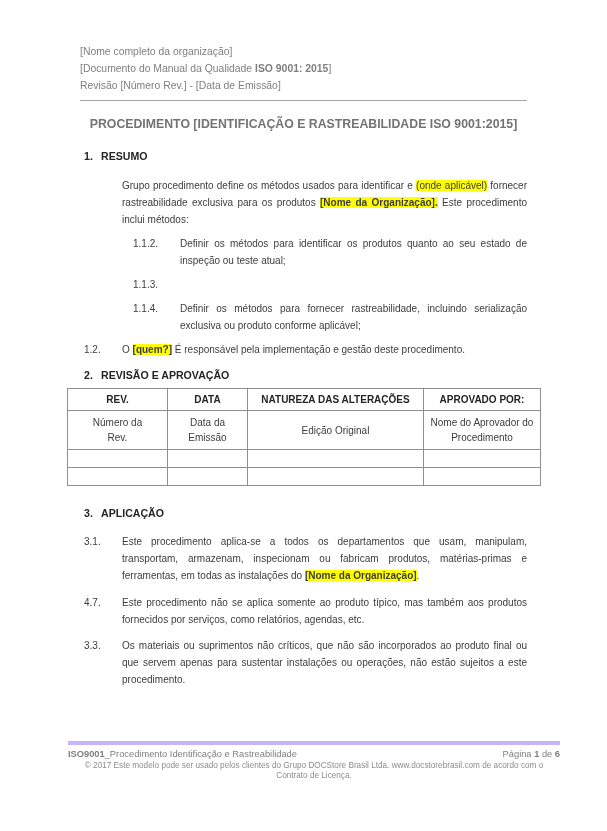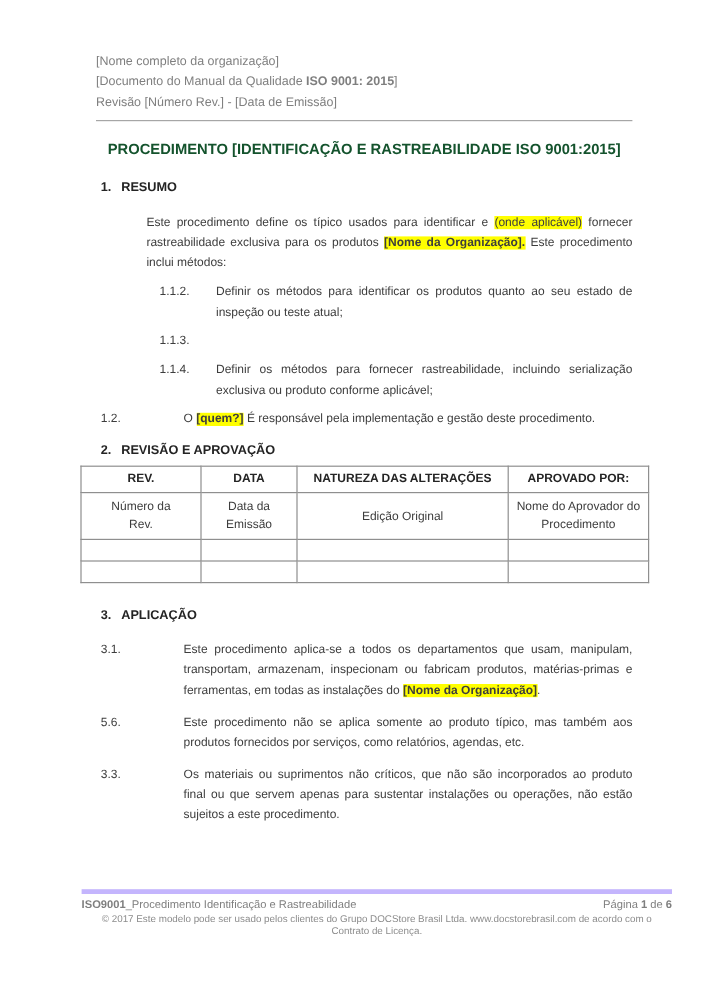--- a/index.html
+++ b/index.html
@@ -12,36 +12,36 @@
     padding:43px 80px 0 80px;
     box-sizing:border-box;
     overflow:hidden;
   }
   .bold{font-weight:bold;}
   .hl{background:#ffff00;}
   .doc-header{font-size:10.4px;line-height:17px;color:#7f7f7f;}
   .header-rule{border:0;border-top:1px solid #a6a6a6;margin:6px 0 0 0;}
   .page-title{
     margin:16px 0 5px 0;text-align:center;
-    font-weight:bold;font-size:12.3px;line-height:15px;color:#14532d;
+    font-weight:bold;font-size:12.3px;line-height:15px;color:#737373;
   }
   .section-heading{
     display:flex;margin:17px 0 0 4px;
     font-weight:bold;font-size:10.6px;line-height:14px;color:#242424;
   }
   .section-heading .num{width:17px;flex:none;}
   .para{
     margin:14px 0 0 42px;width:405px;
     text-align:justify;font-size:10px;line-height:17px;
   }
   .list-item{display:flex;font-size:10px;line-height:17px;}
   .sub-item{margin:7px 0 0 53px;}
   .sub-item .num{width:47px;flex:none;}
   .sub-item .txt{width:347px;text-align:justify;}
-  .lvl2-item{margin:7px 0 0 4px;gap:31px;}
+  .lvl2-item{margin:7px 0 0 4px;}
   .lvl2-item .num{width:38px;flex:none;}
   .lvl2-item .txt{width:405px;text-align:justify;}
   .h2-gap{margin-top:10px;}
   .h3-gap{margin-top:20px;}
   .item-31{margin-top:13px;}
   .item-32{margin-top:10px;}
   .item-33{margin-top:9px;}
   .rev-table{
     border-collapse:collapse;table-layout:fixed;
     width:473px;margin:6px 0 0 -13px;
@@ -74,21 +74,21 @@
   </div>
   <hr class="header-rule">
 
   <div class="page-title">PROCEDIMENTO [IDENTIFICAÇÃO E RASTREABILIDADE ISO 9001:2015]</div>
 
   <div class="section-heading">
     <span class="num">1.</span>
     <span>RESUMO</span>
   </div>
 
-  <div class="para"><span>Este procedimento define os típico usados para identificar e </span><span class="hl">(onde aplicável)</span><span> fornecer rastreabilidade exclusiva para os produtos </span><span class="hl bold">[Nome da Organização].</span><span> Este procedimento inclui métodos:</span></div>
+  <div class="para"><span>Grupo procedimento define os métodos usados para identificar e </span><span class="hl">(onde aplicável)</span><span> fornecer rastreabilidade exclusiva para os produtos </span><span class="hl bold">[Nome da Organização].</span><span> Este procedimento inclui métodos:</span></div>
 
   <div class="list-item sub-item">
     <span class="num">1.1.2.</span>
     <span class="txt">Definir os métodos para identificar os produtos quanto ao seu estado de inspeção ou teste atual;</span>
   </div>
   <div class="list-item sub-item">
     <span class="num">1.1.3.</span>
   </div>
   <div class="list-item sub-item">
     <span class="num">1.1.4.</span>
@@ -144,21 +144,21 @@
   <div class="section-heading h3-gap">
     <span class="num">3.</span>
     <span>APLICAÇÃO</span>
   </div>
 
   <div class="list-item lvl2-item item-31">
     <span class="num">3.1.</span>
     <span class="txt"><span>Este procedimento aplica-se a todos os departamentos que usam, manipulam, transportam, armazenam, inspecionam ou fabricam produtos, matérias-primas e ferramentas, em todas as instalações do </span><span class="hl bold">[Nome da Organização]</span><span>.</span></span>
   </div>
   <div class="list-item lvl2-item item-32">
-    <span class="num">5.6.</span>
+    <span class="num">4.7.</span>
     <span class="txt">Este procedimento não se aplica somente ao produto típico, mas também aos produtos fornecidos por serviços, como relatórios, agendas, etc.</span>
   </div>
   <div class="list-item lvl2-item item-33">
     <span class="num">3.3.</span>
     <span class="txt">Os materiais ou suprimentos não críticos, que não são incorporados ao produto final ou que servem apenas para sustentar instalações ou operações, não estão sujeitos a este procedimento.</span>
   </div>
 
   <div class="doc-footer">
     <div class="footer-row">
       <span><span class="bold">ISO9001</span><span>_Procedimento Identificação e Rastreabilidade</span></span>

